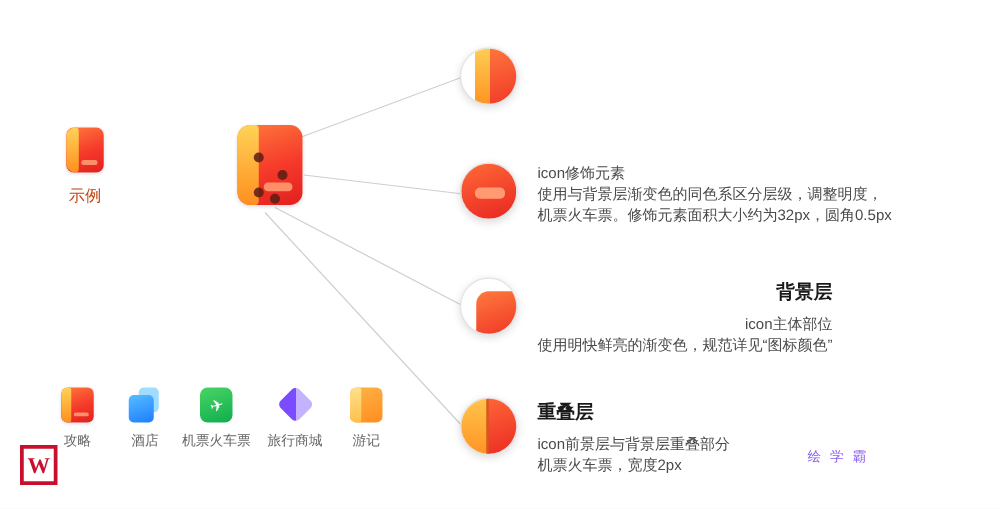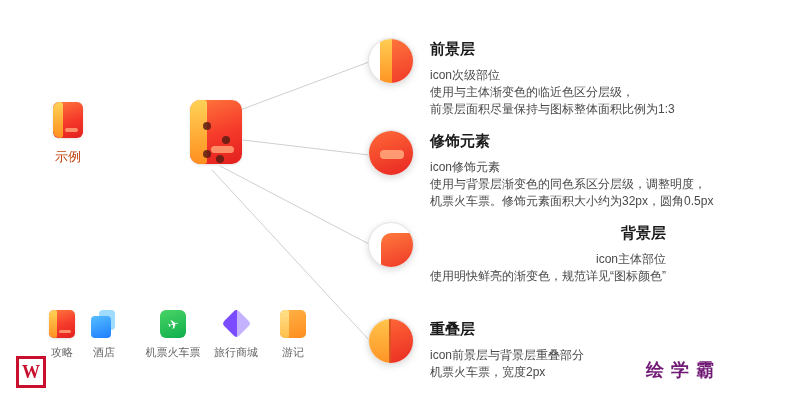--- a/index.html
+++ b/index.html
@@ -81,22 +81,22 @@
   .notes { position:absolute; inset:0; border-radius:5px; overflow:hidden;
     background:linear-gradient(160deg,#ffb347,#ff8d1f); }
   .notes .page { position:absolute; left:0; top:0; bottom:0; width:9px;
     background:linear-gradient(180deg,#ffe08a,#ffc04d); border-radius:5px 2px 2px 5px; }
 
   
   .logo-box { position:absolute; left:16px; top:356px; width:30px; height:32px;
     border:3px solid #c8102e; color:#c8102e; display:flex; align-items:center;
     justify-content:center; font-weight:bold; font-size:18px;
     font-family:"Liberation Serif", serif; }
-  .brand { position:absolute; left:646px; top:358px; font-size:18px; font-weight:bold;
-    color:#701a75; letter-spacing:7px; }
+  .brand { position:absolute; left:646px; top:358px; font-size:11px; font-weight:normal;
+    color:#8b5cf6; letter-spacing:7px; }
 </style>
 </head>
 <body>
 
 <div id="canvas">
 
   <svg class="lines" width="800" height="407">
     <line x1="240" y1="110" x2="369" y2="62" stroke="#cfcfcf" stroke-width="1"></line>
     <line x1="243" y1="140" x2="369" y2="155" stroke="#cfcfcf" stroke-width="1"></line>
     <line x1="220" y1="166" x2="369" y2="244" stroke="#cfcfcf" stroke-width="1"></line>
@@ -120,36 +120,29 @@
     <div class="marker" style="left:26px; top:55px;"></div>
   </div>
 
   <div class="callout" style="top:38px;">
     <div class="zoom-circle">
       <div class="crop crop-fg">
           <div class="strip"></div>
           <div class="body"></div>
         </div>
     </div>
-    <div class="callout-text">
-      <div class="callout-title">前景层</div>
-      <div class="callout-line">icon次级部位</div>
-      <div class="callout-line">使用与主体渐变色的临近色区分层级，</div>
-      <div class="callout-line">前景层面积尽量保持与图标整体面积比例为1:3</div>
-    </div>
   </div>
 
   <div class="callout" style="top:130px;">
     <div class="zoom-circle">
       <div class="crop crop-deco">
           <div class="bar"></div>
         </div>
     </div>
     <div class="callout-text">
-      <div class="callout-title">修饰元素</div>
       <div class="callout-line">icon修饰元素</div>
       <div class="callout-line">使用与背景层渐变色的同色系区分层级，调整明度，</div>
       <div class="callout-line">机票火车票。修饰元素面积大小约为32px，圆角0.5px</div>
     </div>
   </div>
 
   <div class="callout" style="top:222px;text-align:right;">
     <div class="zoom-circle">
       <div class="crop crop-bg">
           <div class="corner"></div>
@@ -178,21 +171,21 @@
   </div>
 
   <div class="mini-wrap" style="left:26px;">
     <div class="mini book book-icon">
       <div class="spine"></div>
         <div class="deco"></div>
     </div>
     <div class="mini-label">攻略</div>
   </div>
 
-  <div class="mini-wrap" style="left:68px;font-family:Liberation Serif, serif;">
+  <div class="mini-wrap" style="left:80px;font-family:Liberation Serif, serif;">
     <div class="mini">
       <div class="hotel-back"></div>
         <div class="hotel-front"></div>
     </div>
     <div class="mini-label">酒店</div>
   </div>
 
   <div class="mini-wrap" style="left:137px;">
     <div class="mini">
       <div class="ticket">

